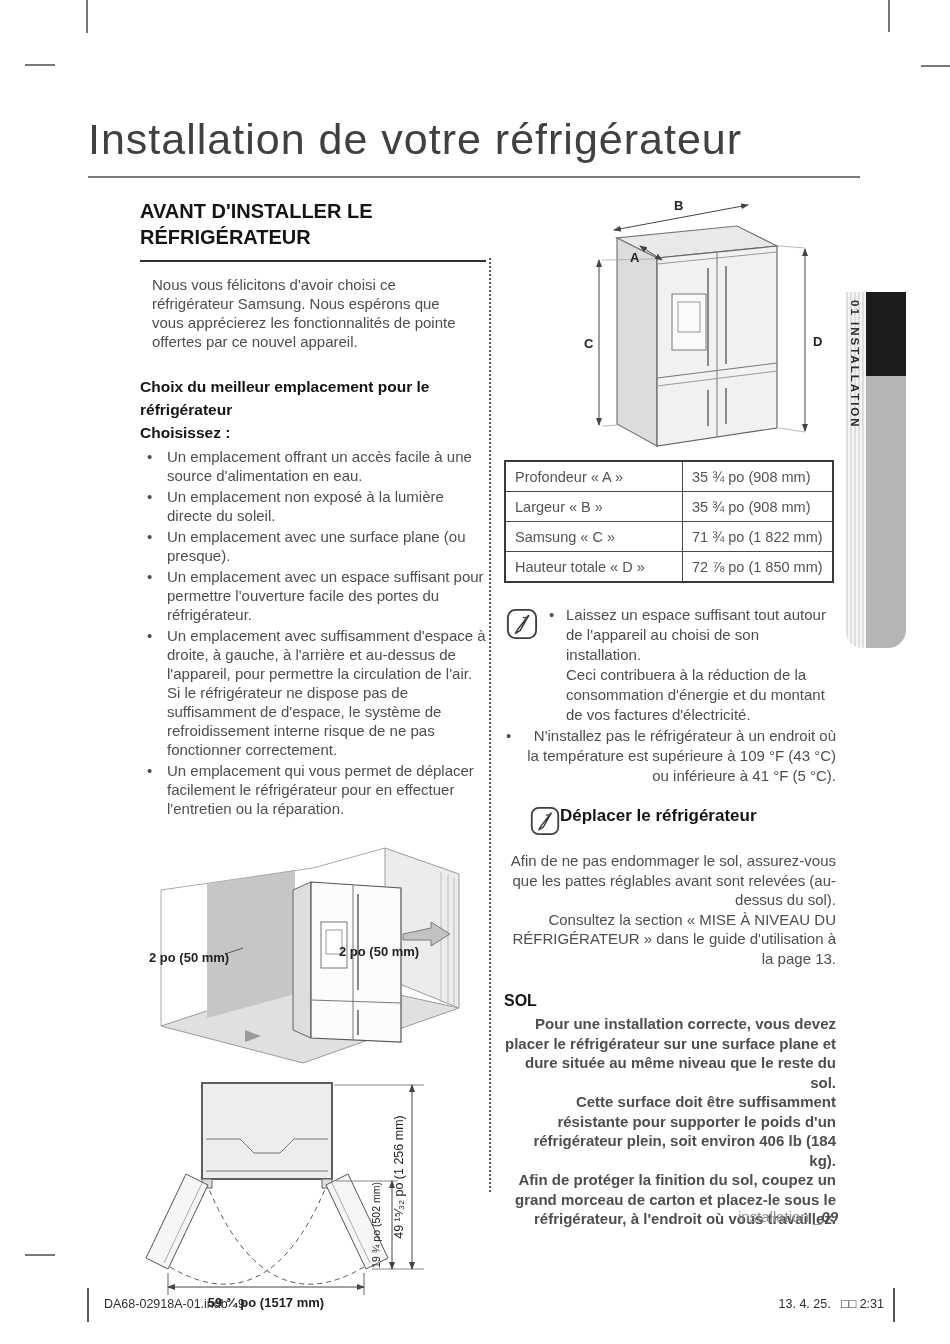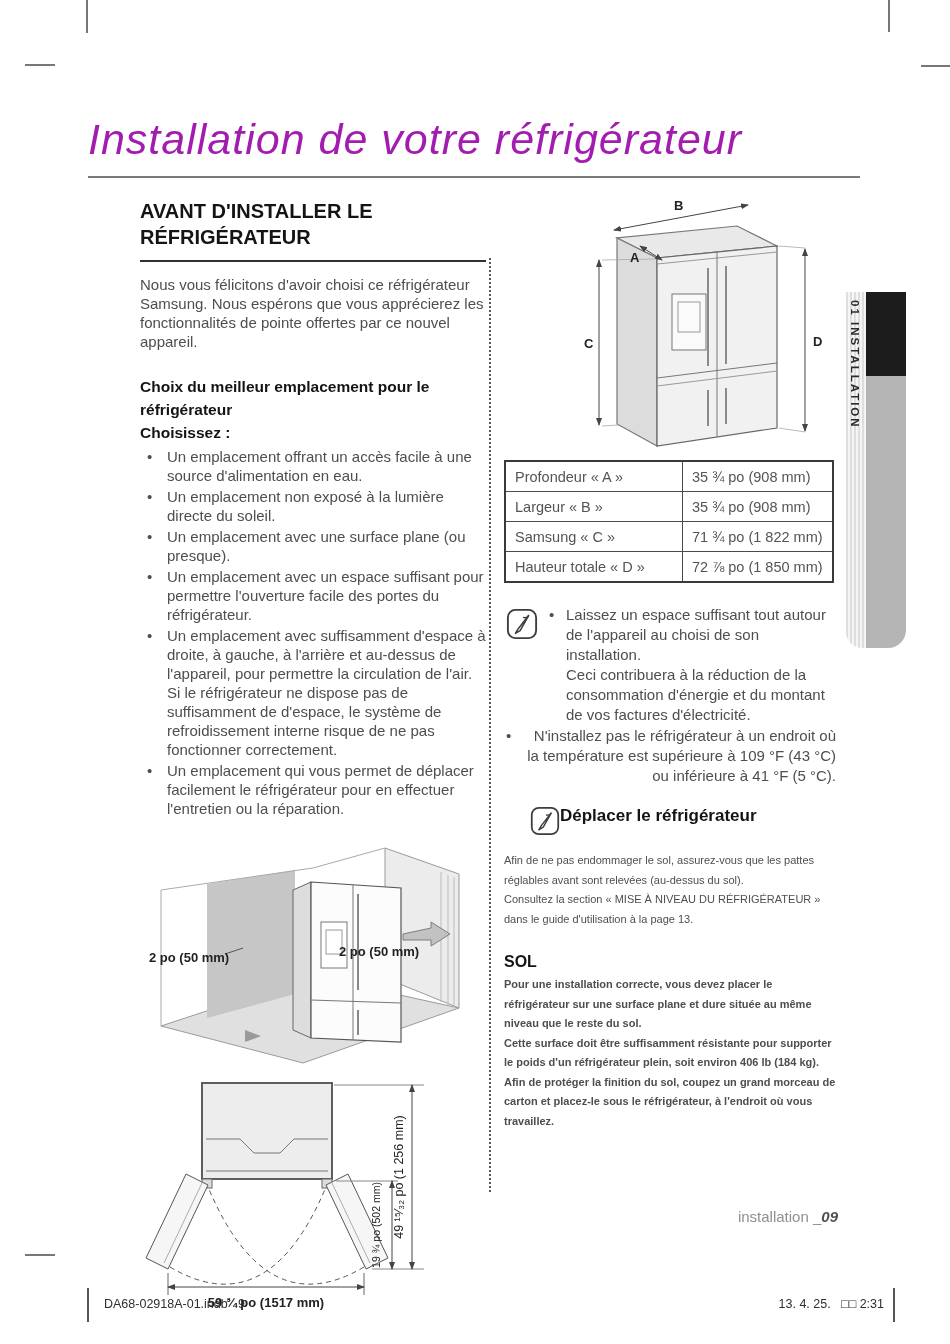--- a/index.html
+++ b/index.html
@@ -8,21 +8,21 @@
 
   
   .crop-v{position:absolute;width:1.5px;background:#777;}
   .crop-h{position:absolute;height:1.5px;background:#777;}
   .pf-left{position:absolute;left:104px;top:1297px;font-size:12.5px;color:#2e2e2e;white-space:pre;}
   .pf-right{position:absolute;left:0;top:1297px;width:884px;text-align:right;font-size:12.5px;color:#2e2e2e;white-space:pre;}
   .vbar{position:absolute;width:1.5px;height:34px;background:#555;top:1288px;}
 
   
   .title-block{position:absolute;left:88px;top:116px;width:772px;border-bottom:2px solid #7a7a7a;padding-bottom:13px;}
-  .title-block h1{margin:0;font-size:43px;font-weight:300;color:#a21caf;letter-spacing:1px;line-height:1.1;font-style:italic;}
+  .title-block h1{margin:0;font-size:43px;font-weight:300;color:#404040;letter-spacing:1px;line-height:1.1;}
 
   
   .side-tab{position:absolute;left:846px;top:292px;width:60px;height:356px;}
   .tab-stripes{position:absolute;left:0;top:0;width:20px;height:100%;
     background:repeating-linear-gradient(90deg,#dedede 0 2px,#f5f5f5 2px 4px);
     border-bottom-left-radius:16px;}
   .tab-blocks{position:absolute;left:20px;top:0;width:40px;height:100%;}
   .tab-black{height:84px;background:#1c1c1c;}
   .tab-gray{height:272px;background:#b5b5b5;border-bottom-right-radius:18px;}
   .tab-label{position:absolute;left:3px;top:8px;writing-mode:vertical-rl;
@@ -30,21 +30,21 @@
 
   
   .col-divider{position:absolute;left:489px;top:258px;height:934px;width:0;border-left:2.5px dotted #555;}
 
   
   .col-left{position:absolute;left:140px;top:198px;width:346px;}
   .col-right{position:absolute;left:504px;top:196px;width:332px;}
 
   .section-heading{margin:0;font-size:20px;line-height:26px;font-weight:bold;color:#141414;
     border-bottom:2px solid #303030;padding-bottom:10px;}
-  .body-text{font-size:15px;line-height:19px;color:#4e4e4e;margin:0;}
+  .body-text{font-size:15px;line-height:19px;color:#4e4e4e;margin:12px;}
   .intro{margin-top:13px;}
   .subheading{margin-top:24px;font-size:15.5px;line-height:23px;font-weight:bold;color:#141414;}
 
   ul.bullet-list{margin:3px 0 0;padding:0;list-style:none;}
   ul.bullet-list li{position:relative;padding-left:27px;margin-top:2px;font-size:15px;line-height:19px;}
   ul.bullet-list li::before{content:"\2022";position:absolute;left:7px;top:0;color:#4e4e4e;}
 
   
   table.dim-table{border-collapse:collapse;margin-top:12px;width:330px;border:2px solid #3a3a3a;}
   table.dim-table td{border:1.2px solid #4a4a4a;font-size:14.5px;color:#545454;padding:6px 9px;height:17px;}
@@ -56,21 +56,21 @@
   ul.note-list{margin:0;padding:0;list-style:none;}
   ul.note-list li{position:relative;font-size:15px;line-height:20px;white-space:pre-line;}
   li.note-inner{padding-left:62px;}
   li.note-inner::before{content:"\2022";position:absolute;left:45px;top:0;}
   li.note-outer{padding-left:18px;margin-top:1px;text-align:right;}
   li.note-outer::before{content:"\2022";position:absolute;left:2px;top:0;}
 
   .move-heading{margin-top:20px;display:flex;align-items:flex-start;gap:0;padding-left:26px;}
   .move-heading .hicon{width:30px;height:30px;flex:0 0 auto;}
   .move-heading span{font-size:17px;font-weight:bold;color:#141414;}
-  .para{margin-top:15px;font-size:11px;line-height:19.5px;white-space:pre-line;}
+  .para{margin-top:15px;font-size:15px;line-height:19.5px;white-space:pre-line;text-align:right;}
   .sol-heading{margin-top:24px;font-size:16px;font-weight:bold;color:#141414;}
   .sol-body{margin-top:4px;font-weight:bold;}
 
   .page-footer{position:absolute;top:1208px;left:0;width:838px;text-align:right;
     font-size:15px;color:#8f8f8f;}
   .page-footer .page-num{font-weight:bold;color:#4f4f4f;font-style:italic;}
 
   .svg-wrap{display:block;}
   svg text{font-family:"Liberation Sans",sans-serif;}
   .alcove-svg{margin-top:12px;}

